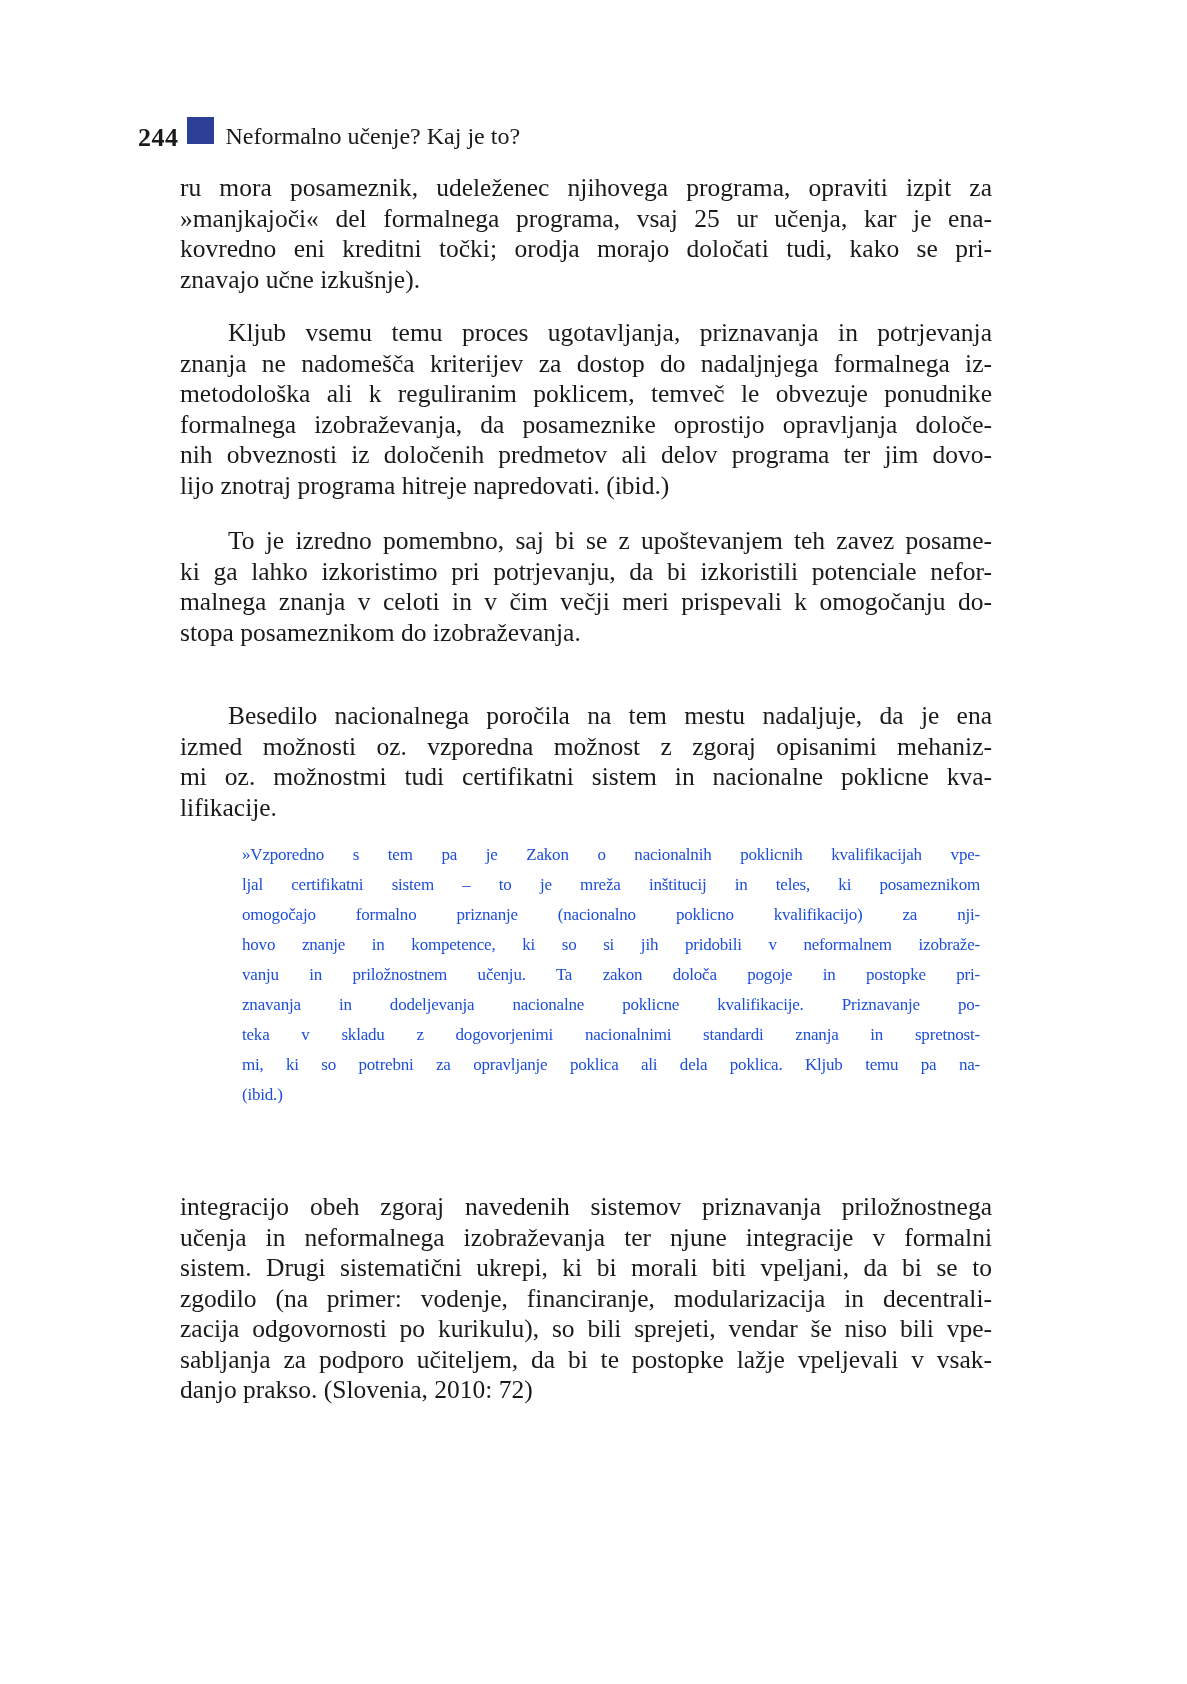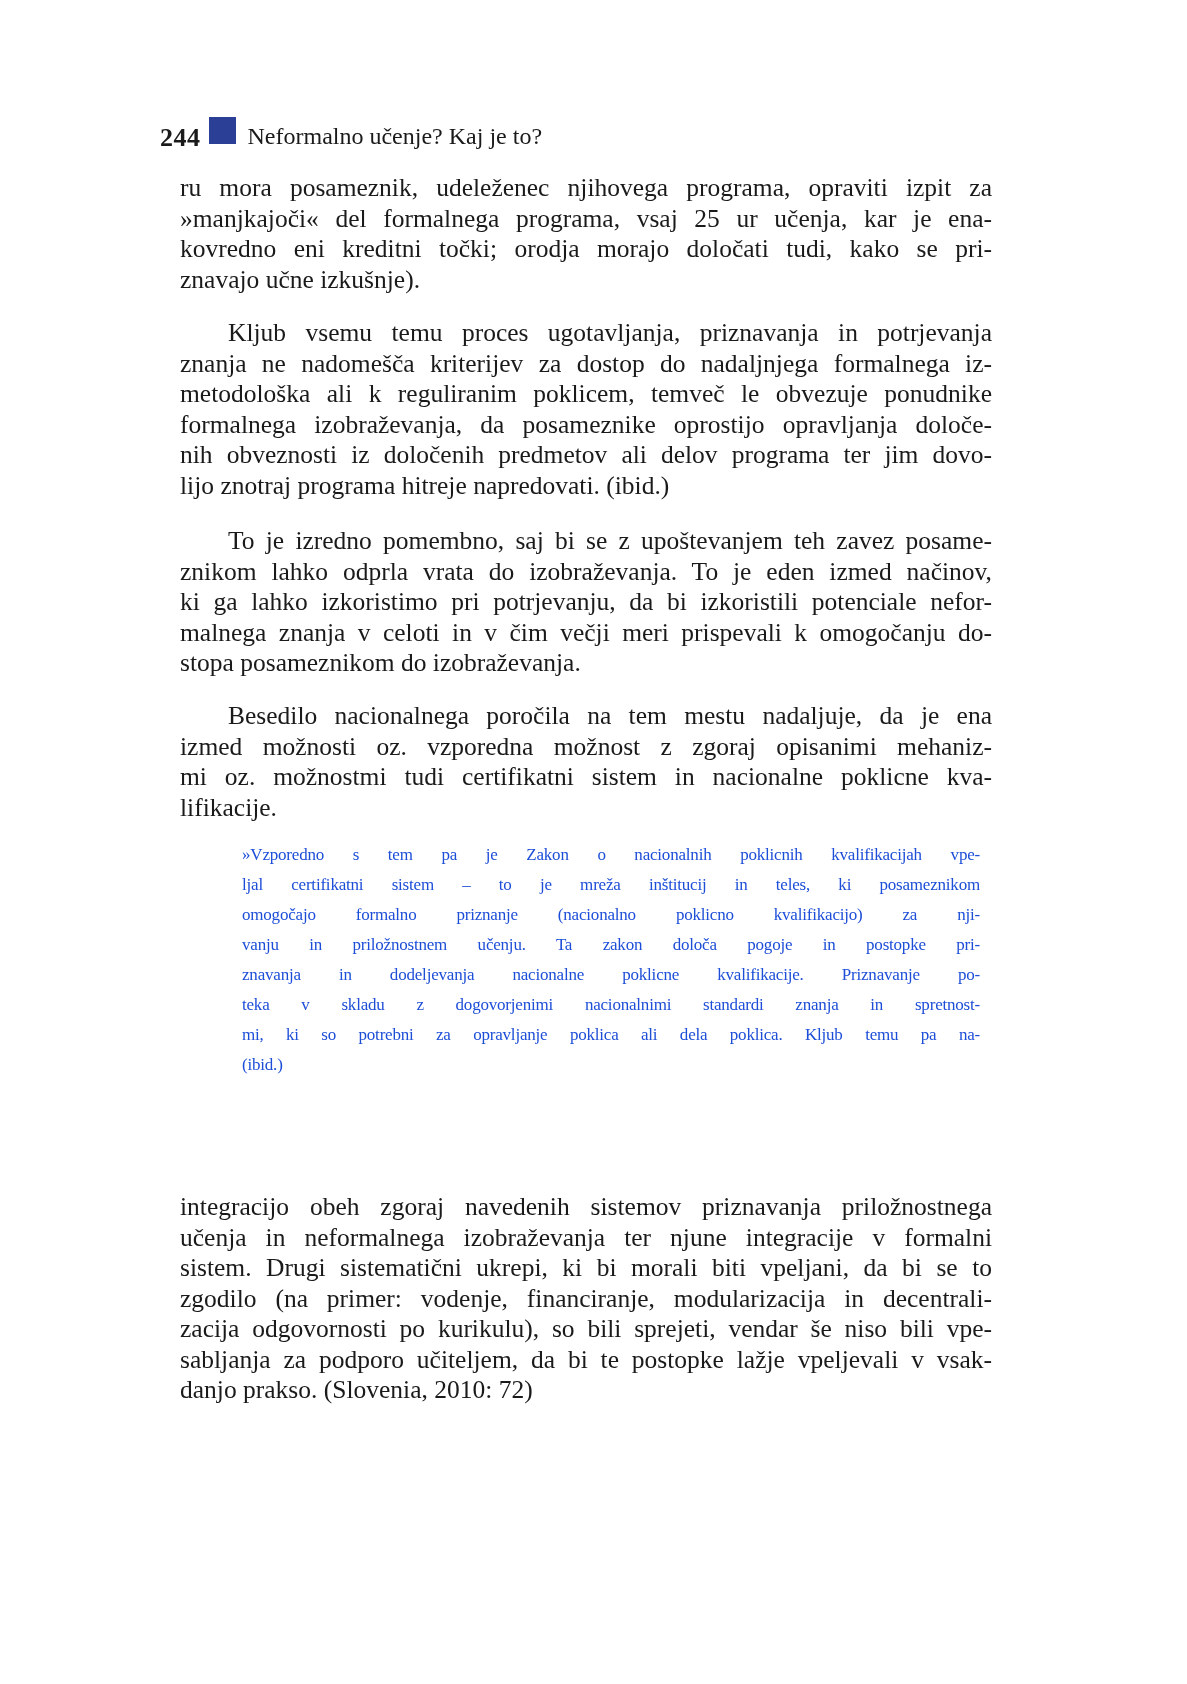--- a/index.html
+++ b/index.html
@@ -10,21 +10,21 @@
     body {
       width: 1187px;
       height: 1684px;
       position: relative;
       overflow: hidden;
       font-family: "Liberation Serif", "DejaVu Serif", serif;
       color: #1a1a1a;
     }
     .running-head {
       position: absolute;
-      left: 160px;
+      left: 138px;
       top: 114px;
       height: 40px;
       display: flex;
       align-items: center;
     }
     .page-number {
       font-size: 26px;
       font-weight: bold;
       letter-spacing: 0.5px;
       margin-right: 8px;
@@ -106,37 +106,37 @@
   <span class="line indent">Kljub vsemu temu proces ugotavljanja, priznavanja in potrjevanja</span>
   <span class="line">znanja ne nadomešča kriterijev za dostop do nadaljnjega formalnega iz-</span>
   <span class="line">metodološka ali k reguliranim poklicem, temveč le obvezuje ponudnike</span>
   <span class="line">formalnega izobraževanja, da posameznike oprostijo opravljanja določe-</span>
   <span class="line">nih obveznosti iz določenih predmetov ali delov programa ter jim dovo-</span>
   <span class="line last">lijo znotraj programa hitreje napredovati. (ibid.)</span>
 </div>
 
 <div class="body-block para" style="top:526px;">
   <span class="line indent">To je izredno pomembno, saj bi se z upoštevanjem teh zavez posame-</span>
-  <span class="line">znikom lahko odprla vrata do izobraževanja. To je eden izmed načinov,</span>
   <span class="line">ki ga lahko izkoristimo pri potrjevanju, da bi izkoristili potenciale nefor-</span>
   <span class="line">malnega znanja v celoti in v čim večji meri prispevali k omogočanju do-</span>
   <span class="line last">stopa posameznikom do izobraževanja.</span>
 </div>
 
 <div class="body-block para" style="top:701px;">
   <span class="line indent">Besedilo nacionalnega poročila na tem mestu nadaljuje, da je ena</span>
   <span class="line">izmed možnosti oz. vzporedna možnost z zgoraj opisanimi mehaniz-</span>
   <span class="line">mi oz. možnostmi tudi certifikatni sistem in nacionalne poklicne kva-</span>
   <span class="line last">lifikacije.</span>
 </div>
 
 <div class="quote-block" style="top:840px;">
   <span class="line">»Vzporedno s tem pa je Zakon o nacionalnih poklicnih kvalifikacijah vpe-</span>
   <span class="line">ljal certifikatni sistem – to je mreža inštitucij in teles, ki posameznikom</span>
   <span class="line">omogočajo formalno priznanje (nacionalno poklicno kvalifikacijo) za nji-</span>
+  <span class="line">hovo znanje in kompetence, ki so si jih pridobili v neformalnem izobraže-</span>
   <span class="line">vanju in priložnostnem učenju. Ta zakon določa pogoje in postopke pri-</span>
   <span class="line">znavanja in dodeljevanja nacionalne poklicne kvalifikacije. Priznavanje po-</span>
   <span class="line">teka v skladu z dogovorjenimi nacionalnimi standardi znanja in spretnost-</span>
   <span class="line">mi, ki so potrebni za opravljanje poklica ali dela poklica. Kljub temu pa na-</span>
   <span class="line last">(ibid.)</span>
 </div>
 
 <div class="body-block para" style="top:1192px;">
   <span class="line">integracijo obeh zgoraj navedenih sistemov priznavanja priložnostnega</span>
   <span class="line">učenja in neformalnega izobraževanja ter njune integracije v formalni</span>

